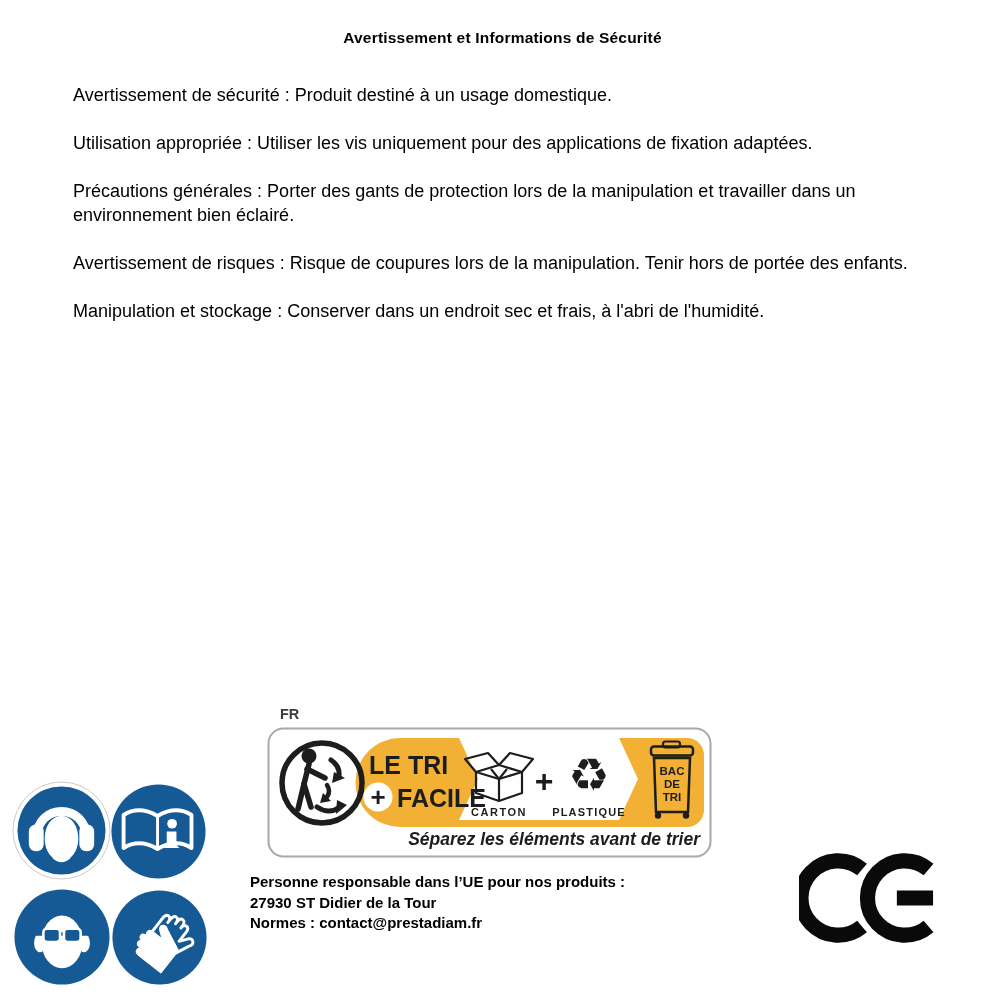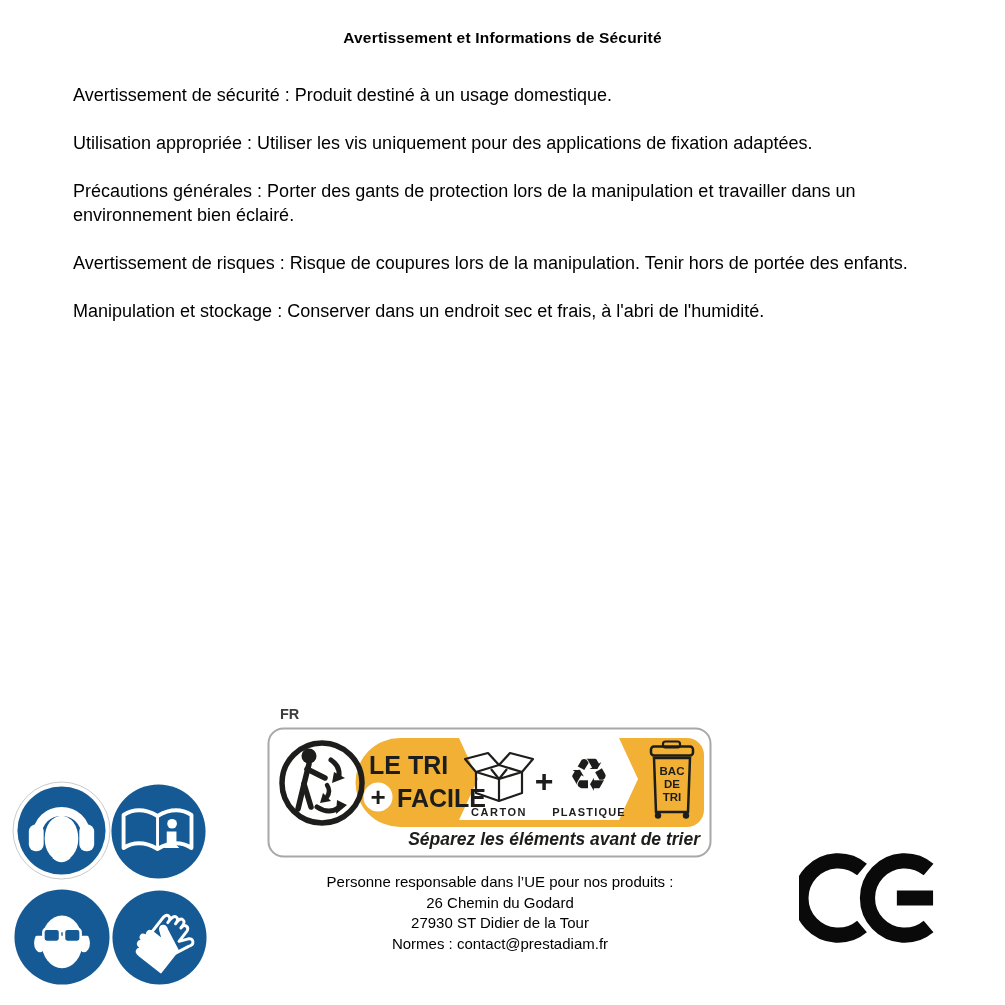--- a/index.html
+++ b/index.html
@@ -9,22 +9,22 @@
          font-weight:bold;font-size:15.5px;letter-spacing:.2px;}
   .bodytext{position:absolute;left:73px;top:83px;width:858px;}
   .para{margin:0 0 24px 0;font-size:18px;line-height:24px;}
   .fr-tag{position:absolute;left:268px;top:706px;font-weight:bold;font-size:14.5px;color:#3c3c3b;margin-left:12px;}
   .icon{position:absolute;}
   .ico-ear{left:12px;top:781px;width:99px;height:99px;}
   .ico-manual{left:110px;top:783px;width:97px;height:97px;}
   .ico-eye{left:13px;top:888px;width:98px;height:98px;}
   .ico-gloves{left:111px;top:889px;width:97px;height:97px;}
   .trilabel{position:absolute;left:267px;top:727px;width:445px;height:133px;}
-  .contact{position:absolute;left:250px;top:872px;width:500px;text-align:center;
-           font-weight:normal;font-size:15px;line-height:20.5px;}
+  .contact{position:absolute;left:250px;top:872px;width:500px;
+           font-weight:bold;font-size:15px;line-height:20.5px;}
   .ce{position:absolute;left:799px;top:843px;width:137px;height:110px;}
   .lbl-bold{font-family:"Liberation Sans",sans-serif;font-weight:bold;}
 </style>
 </head>
 <body>
 
 <div class="sheet">
 
   <div class="title">Avertissement et Informations de Sécurité</div>
 
@@ -130,21 +130,20 @@
     </g>
     <text x="405" y="48" class="lbl-bold" font-size="11.5" fill="#1d1d1b" text-anchor="middle">BAC</text>
     <text x="405" y="61" class="lbl-bold" font-size="11.5" fill="#1d1d1b" text-anchor="middle">DE</text>
     <text x="405" y="74" class="lbl-bold" font-size="11.5" fill="#1d1d1b" text-anchor="middle">TRI</text>
 
     <text x="433" y="118" font-size="17.5" font-style="italic" font-weight="600" fill="#1d1d1b" text-anchor="end">Séparez les éléments avant de trier</text>
   </svg>
 
   <div class="contact">
     <div>Personne responsable dans l’UE pour nos produits :</div>
-    <div>26 Chemin du Godard</div>
     <div>27930 ST Didier de la Tour</div>
     <div>Normes : contact@prestadiam.fr</div>
   </div>
 
   <svg class="ce" viewBox="0 0 140 112">
     <g stroke="#0a0a0a" stroke-width="15.5" fill="none">
       <path d="M64.4,26.9 A38,38 0 1 0 64.4,85.1"></path>
       <path d="M132.4,26.9 A38,38 0 1 0 132.4,85.1"></path>
       <path d="M100,56 H137"></path>
     </g>

